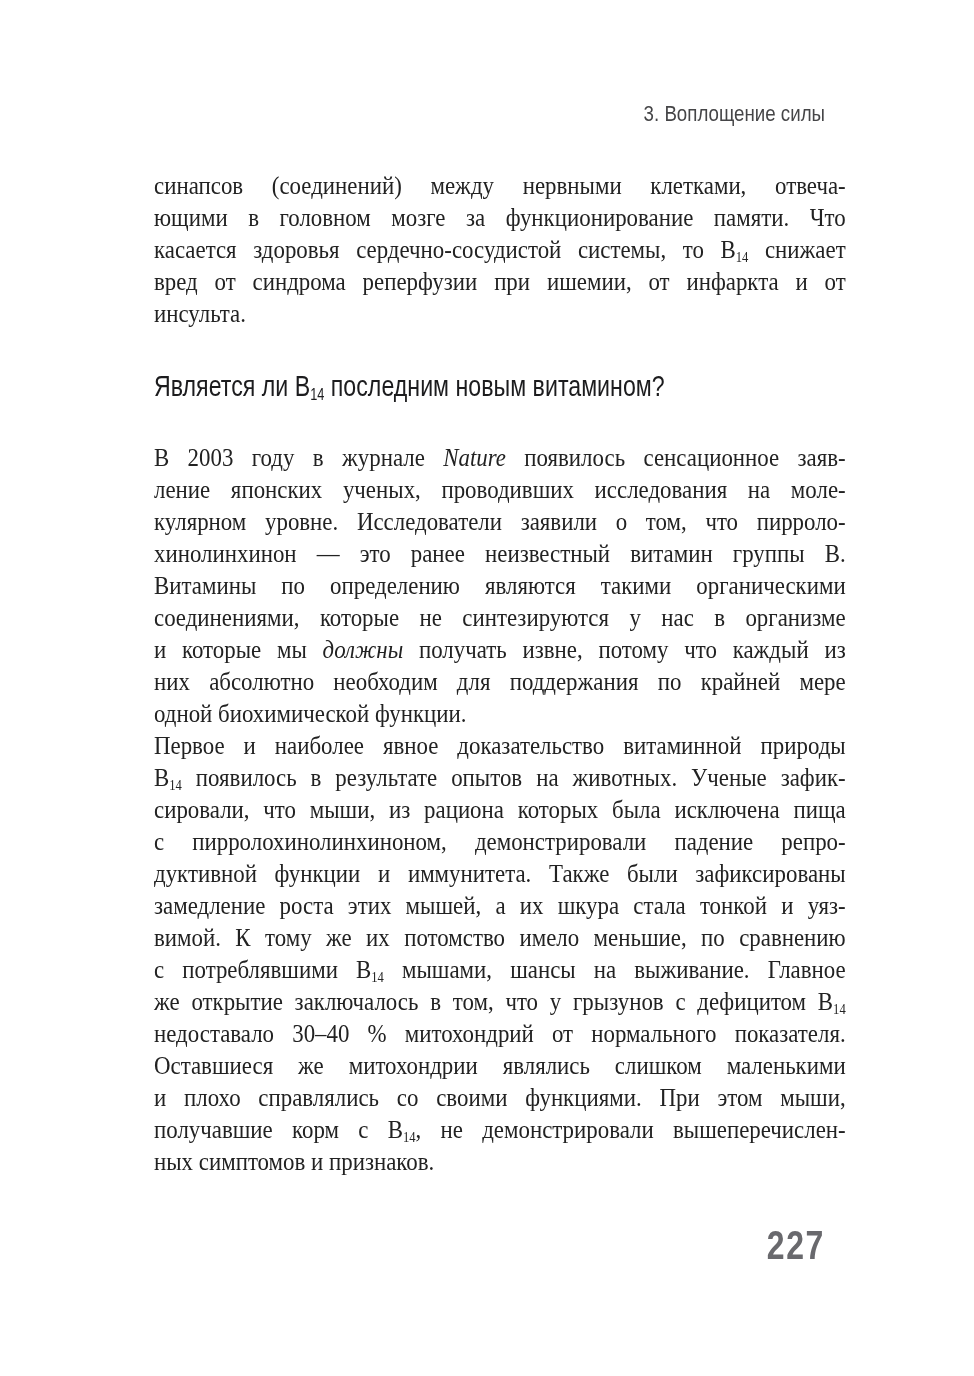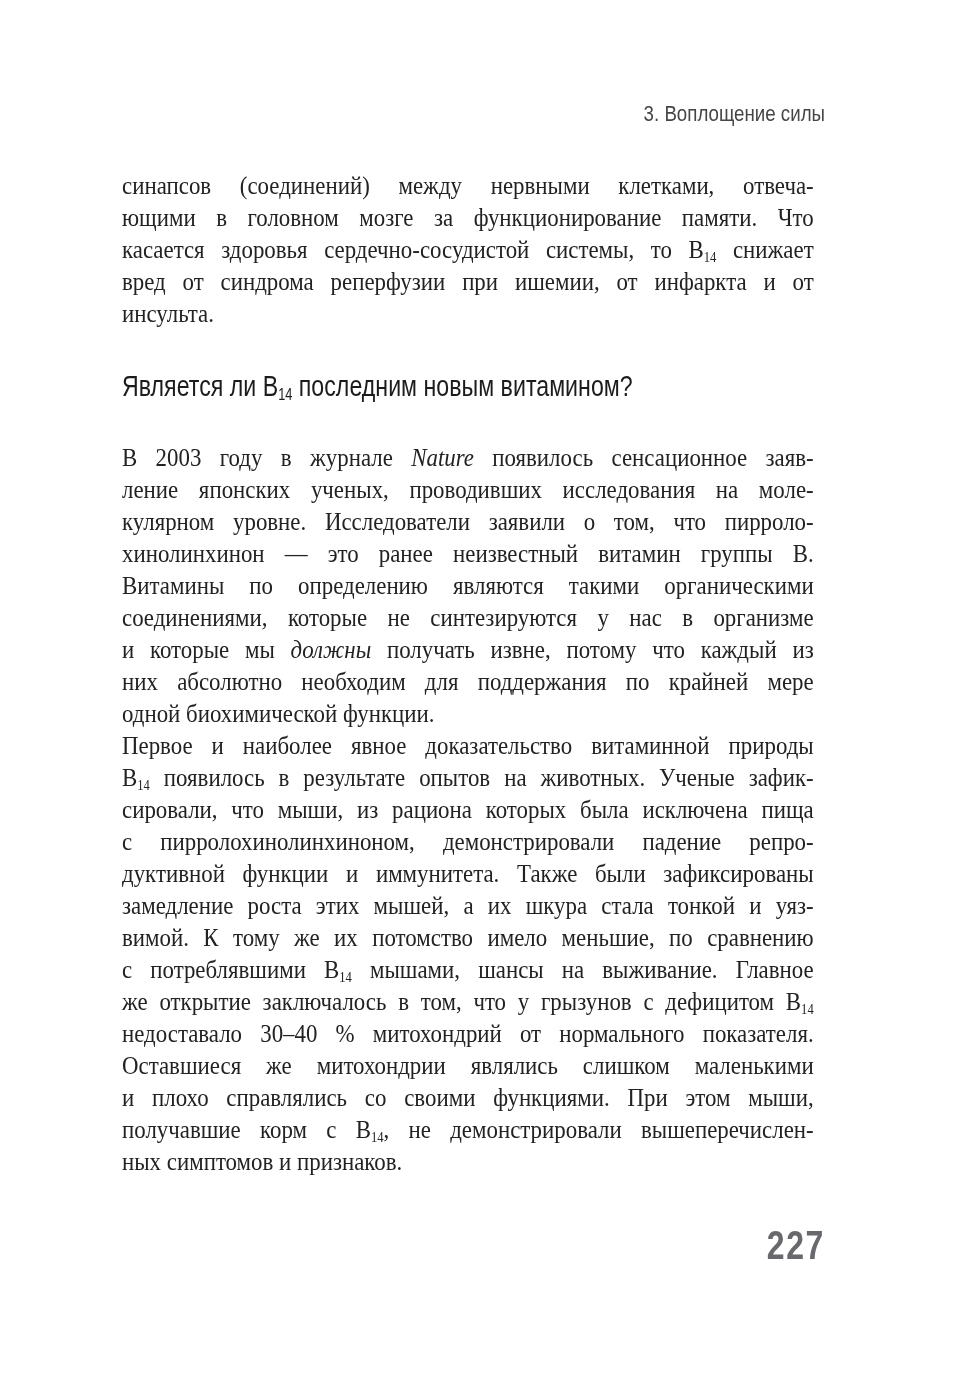--- a/index.html
+++ b/index.html
@@ -26,21 +26,21 @@
     font-weight: 400;
     line-height: 26px;
     color: #454547;
     transform: scaleX(0.85);
     transform-origin: 100% 50%;
     white-space: nowrap;
   }
   .content {
     position: absolute;
     top: 170px;
-    left: 122px;
+    left: 154px;
     width: 790px;
   }
   .paragraph {
     width: 786px;
     transform: scaleX(0.88);
     transform-origin: 0 0;
     font-size: 26px;
     line-height: 32px;
     color: #222222;
     margin: 0;

